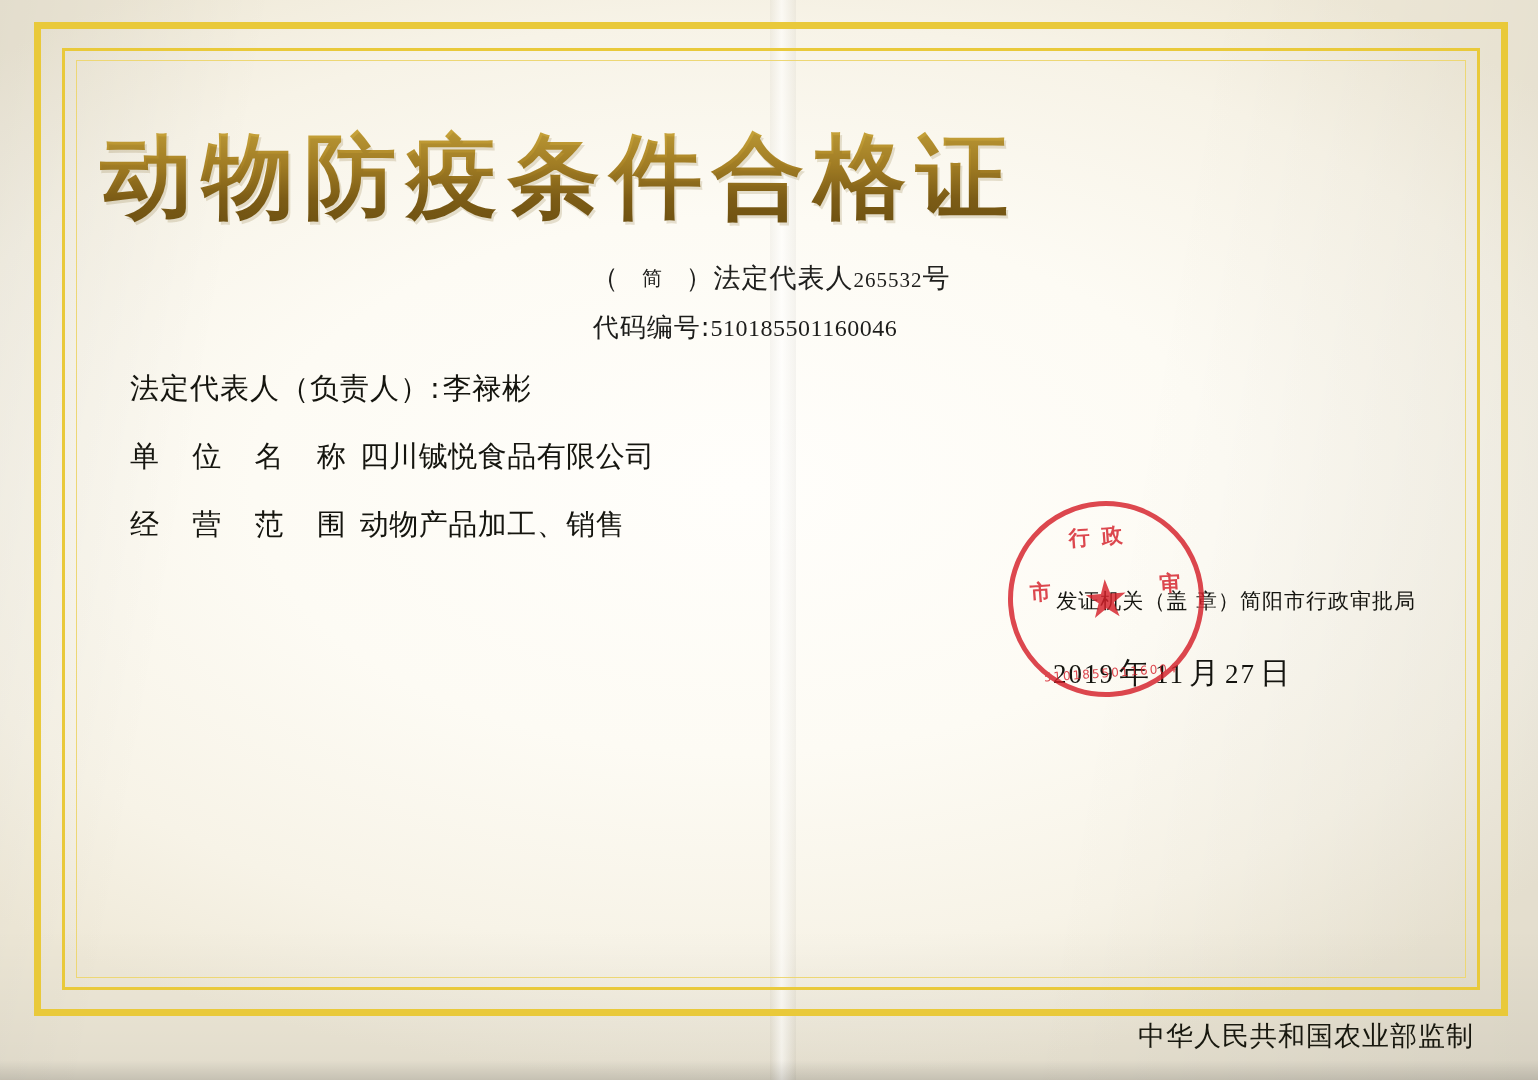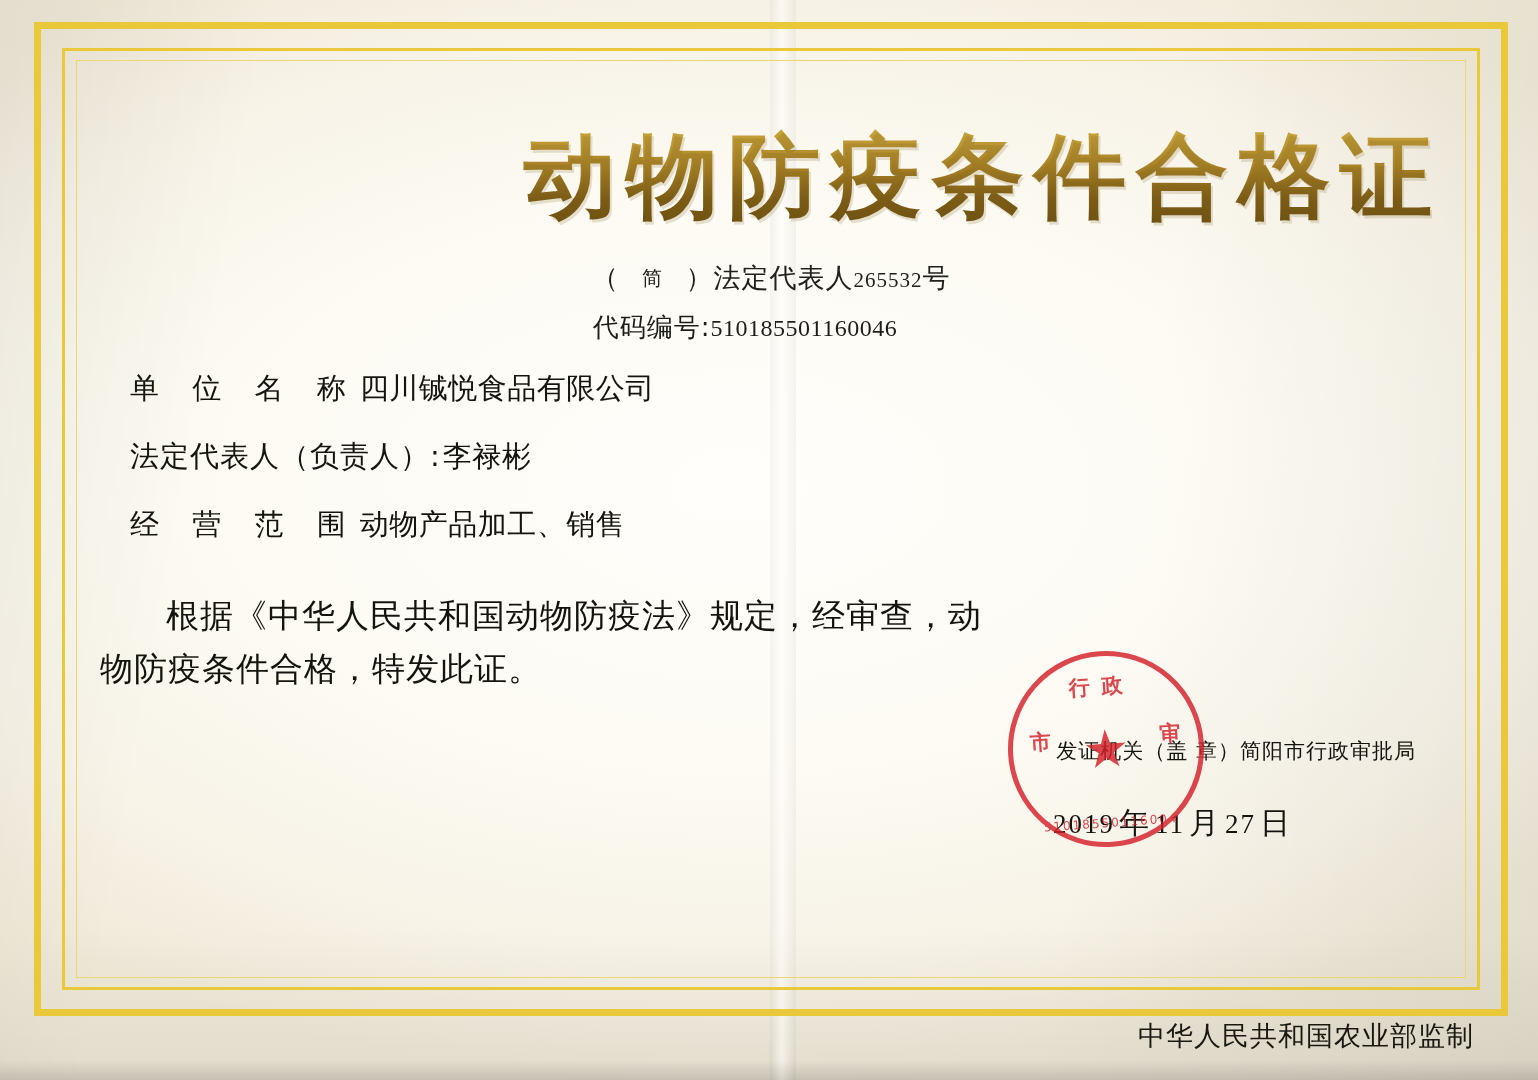--- a/index.html
+++ b/index.html
@@ -74,21 +74,21 @@
   .content {
     position: absolute;
     left: 100px;
     top: 80px;
     right: 96px;
     bottom: 110px;
   }
 
   .title {
     margin-top: 48px;
-    text-align: right;
+    text-align: left;
     font-family: "DejaVu Sans", sans-serif;
     font-weight: 700;
     font-size: 92px;
     letter-spacing: 10px;
     line-height: 1.06;
     color: #8a6b21;
     background: linear-gradient(180deg, #caa63c 0%, #a98326 38%, #7d5c15 72%, #6c4f11 100%);
     -webkit-background-clip: text;
     background-clip: text;
     -webkit-text-fill-color: transparent;
@@ -288,41 +288,37 @@
       <span>（</span><span class="paren-inner">简</span><span>）法定代表人</span><span class="num">265532</span><span>号</span>
     </div>
 
     <div class="code-line">
       <span>代码编号:</span><span class="code-value">510185501160046</span>
     </div>
 
     <div class="fields">
 
       <div class="field-row">
+        <span class="field-label">法定代表人（负责人）:</span>
+        <span class="field-value">李禄彬</span>
+      </div>
+
+      <div class="field-row">
         <span class="field-label sp">单 位 名 称</span>
         <span class="field-value">四川铖悦食品有限公司</span>
-      </div>
-
-      <div class="field-row">
-        <span class="field-label">法定代表人（负责人）:</span>
-        <span class="field-value">李禄彬</span>
       </div>
 
 
       <div class="field-row">
         <span class="field-label sp">经 营 范 围</span>
         <span class="field-value">动物产品加工、销售</span>
       </div>
 
     </div>
 
-    <div class="body-text">
-      <span class="indent"></span><span>根据《中华人民共和国动物防疫法》规定，经审查，动</span><br>
-      <span>物防疫条件合格，特发此证。</span>
-    </div>
 
     <div class="issuer-block">
 
       <div class="seal">
         <span class="seal-text-top">行政</span>
         <span class="seal-text-left">市</span>
         <span class="seal-text-right">审</span>
         <span class="seal-star">★</span>
         <span class="seal-text-bottom">51018550116004</span>
       </div>

